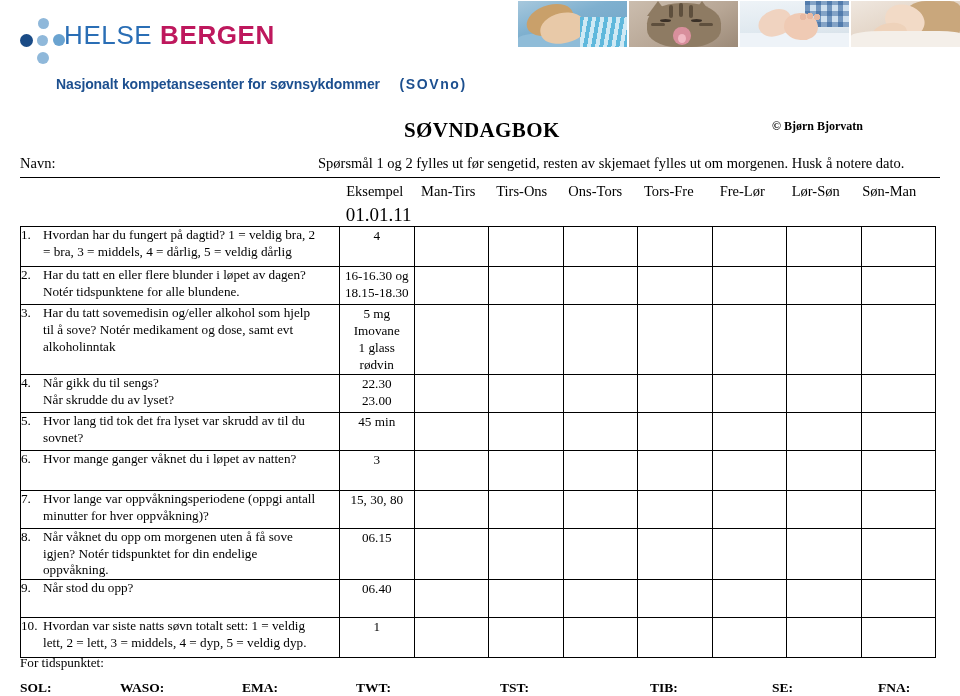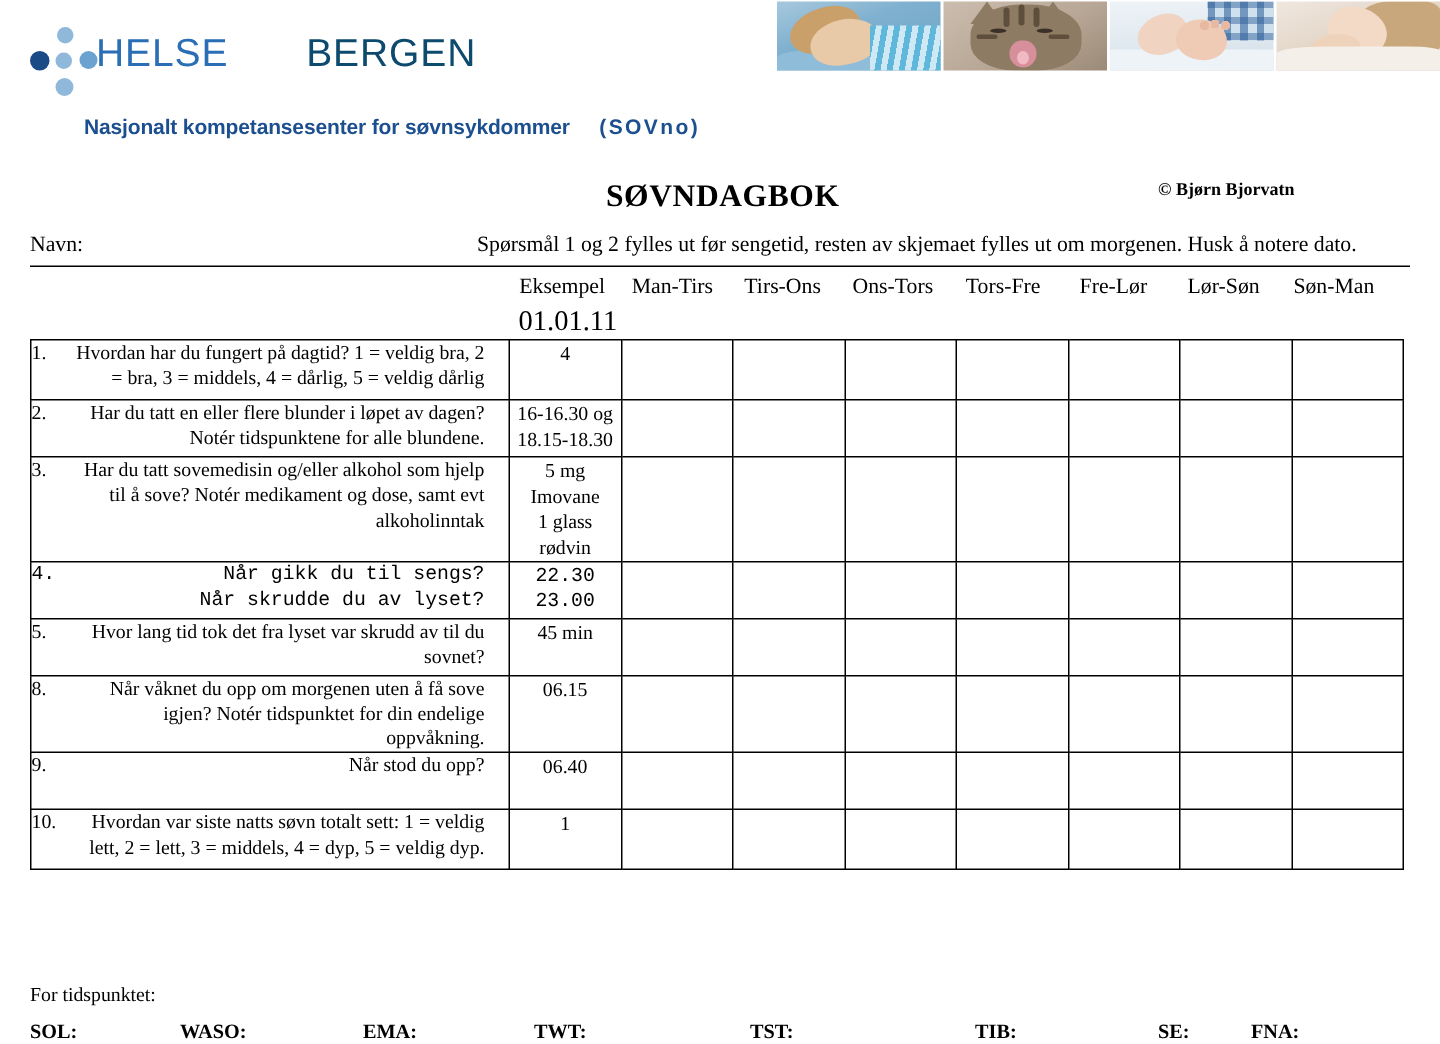--- a/index.html
+++ b/index.html
@@ -40,21 +40,21 @@
     width: 300px;
   }
   #logo-helse-bergen {
     font-family: "Liberation Sans", "DejaVu Sans", sans-serif;
     font-size: 26px;
     letter-spacing: 0.6px;
     line-height: 1;
     color: #2a6eb5;
     white-space: nowrap;
   }
-  #logo-helse-bergen .bold { font-weight: normal; color: #0c4a6e; margin-left: 44px; }
+  #logo-helse-bergen .bold { font-weight: bold; color: #be185d; }
   #logo-sub {
     font-family: "Liberation Sans", "DejaVu Sans", sans-serif;
     font-size: 11.5px;
     color: #2a6eb5;
     margin-top: 3px;
     letter-spacing: 0.1px;
     white-space: nowrap;
   }
   #logo-center-line {
     position: absolute;
@@ -203,21 +203,20 @@
   }
   td.q-cell .qnum {
     display: inline-block;
     width: 22px;
     vertical-align: top;
   }
   td.q-cell .qtext {
     display: inline-block;
     width: 280px;
     vertical-align: top;
-    text-align: right;
   }
   td.val-cell {
     width: 73.5px;
     text-align: center;
     font-size: 13.2px;
     line-height: 1.3;
     padding-top: 5px;
   }
   td.blank-cell { width: 73.5px; }
 
@@ -349,34 +348,56 @@
         <td class="q-cell"><span class="qnum">3.</span><span class="qtext">Har du tatt sovemedisin og/eller alkohol som hjelp til å sove? Notér medikament og dose, samt evt alkoholinntak</span></td>
         <td class="val-cell">5 mg Imovane<br>1 glass rødvin</td>
         <td class="blank-cell"></td>
         <td class="blank-cell"></td>
         <td class="blank-cell"></td>
         <td class="blank-cell"></td>
         <td class="blank-cell"></td>
         <td class="blank-cell"></td>
         <td class="blank-cell"></td>
       </tr>
-      <tr style="height: 38px; font-family: Liberation Mono, monospace;">
+      <tr style="height: 38px;">
         <td class="q-cell"><span class="qnum">4.</span><span class="qtext">Når gikk du til sengs?<br>Når skrudde du av lyset?</span></td>
         <td class="val-cell">22.30<br>23.00</td>
         <td class="blank-cell"></td>
         <td class="blank-cell"></td>
         <td class="blank-cell"></td>
         <td class="blank-cell"></td>
         <td class="blank-cell"></td>
         <td class="blank-cell"></td>
         <td class="blank-cell"></td>
       </tr>
       <tr style="height: 38px;">
         <td class="q-cell"><span class="qnum">5.</span><span class="qtext">Hvor lang tid tok det fra lyset var skrudd av til du sovnet?</span></td>
         <td class="val-cell">45 min</td>
+        <td class="blank-cell"></td>
+        <td class="blank-cell"></td>
+        <td class="blank-cell"></td>
+        <td class="blank-cell"></td>
+        <td class="blank-cell"></td>
+        <td class="blank-cell"></td>
+        <td class="blank-cell"></td>
+      </tr>
+      <tr style="height: 40px;">
+        <td class="q-cell"><span class="qnum">6.</span><span class="qtext">Hvor mange ganger våknet du i løpet av natten?</span></td>
+        <td class="val-cell">3</td>
+        <td class="blank-cell"></td>
+        <td class="blank-cell"></td>
+        <td class="blank-cell"></td>
+        <td class="blank-cell"></td>
+        <td class="blank-cell"></td>
+        <td class="blank-cell"></td>
+        <td class="blank-cell"></td>
+      </tr>
+      <tr style="height: 38px;">
+        <td class="q-cell"><span class="qnum">7.</span><span class="qtext">Hvor lange var oppvåkningsperiodene (oppgi antall minutter for hver oppvåkning)?</span></td>
+        <td class="val-cell">15, 30, 80</td>
         <td class="blank-cell"></td>
         <td class="blank-cell"></td>
         <td class="blank-cell"></td>
         <td class="blank-cell"></td>
         <td class="blank-cell"></td>
         <td class="blank-cell"></td>
         <td class="blank-cell"></td>
       </tr>
       <tr style="height: 38px;">
         <td class="q-cell"><span class="qnum">8.</span><span class="qtext">Når våknet du opp om morgenen uten å få sove igjen? Notér tidspunktet for din endelige oppvåkning.</span></td>
@@ -416,14 +437,14 @@
 
 <div id="kontorbruk">For tidspunktet:</div>
 <div id="abbrev-row">
   <div class="abbrev" style="left:0px;">SOL:</div>
   <div class="abbrev" style="left:100px;">WASO:</div>
   <div class="abbrev" style="left:222px;">EMA:</div>
   <div class="abbrev" style="left:336px;">TWT:</div>
   <div class="abbrev" style="left:480px;">TST:</div>
   <div class="abbrev" style="left:630px;">TIB:</div>
   <div class="abbrev" style="left:752px;">SE:</div>
-  <div class="abbrev" style="left:814px;">FNA:</div>
+  <div class="abbrev" style="left:858px;">FNA:</div>
 </div>
 
 </body></html>

